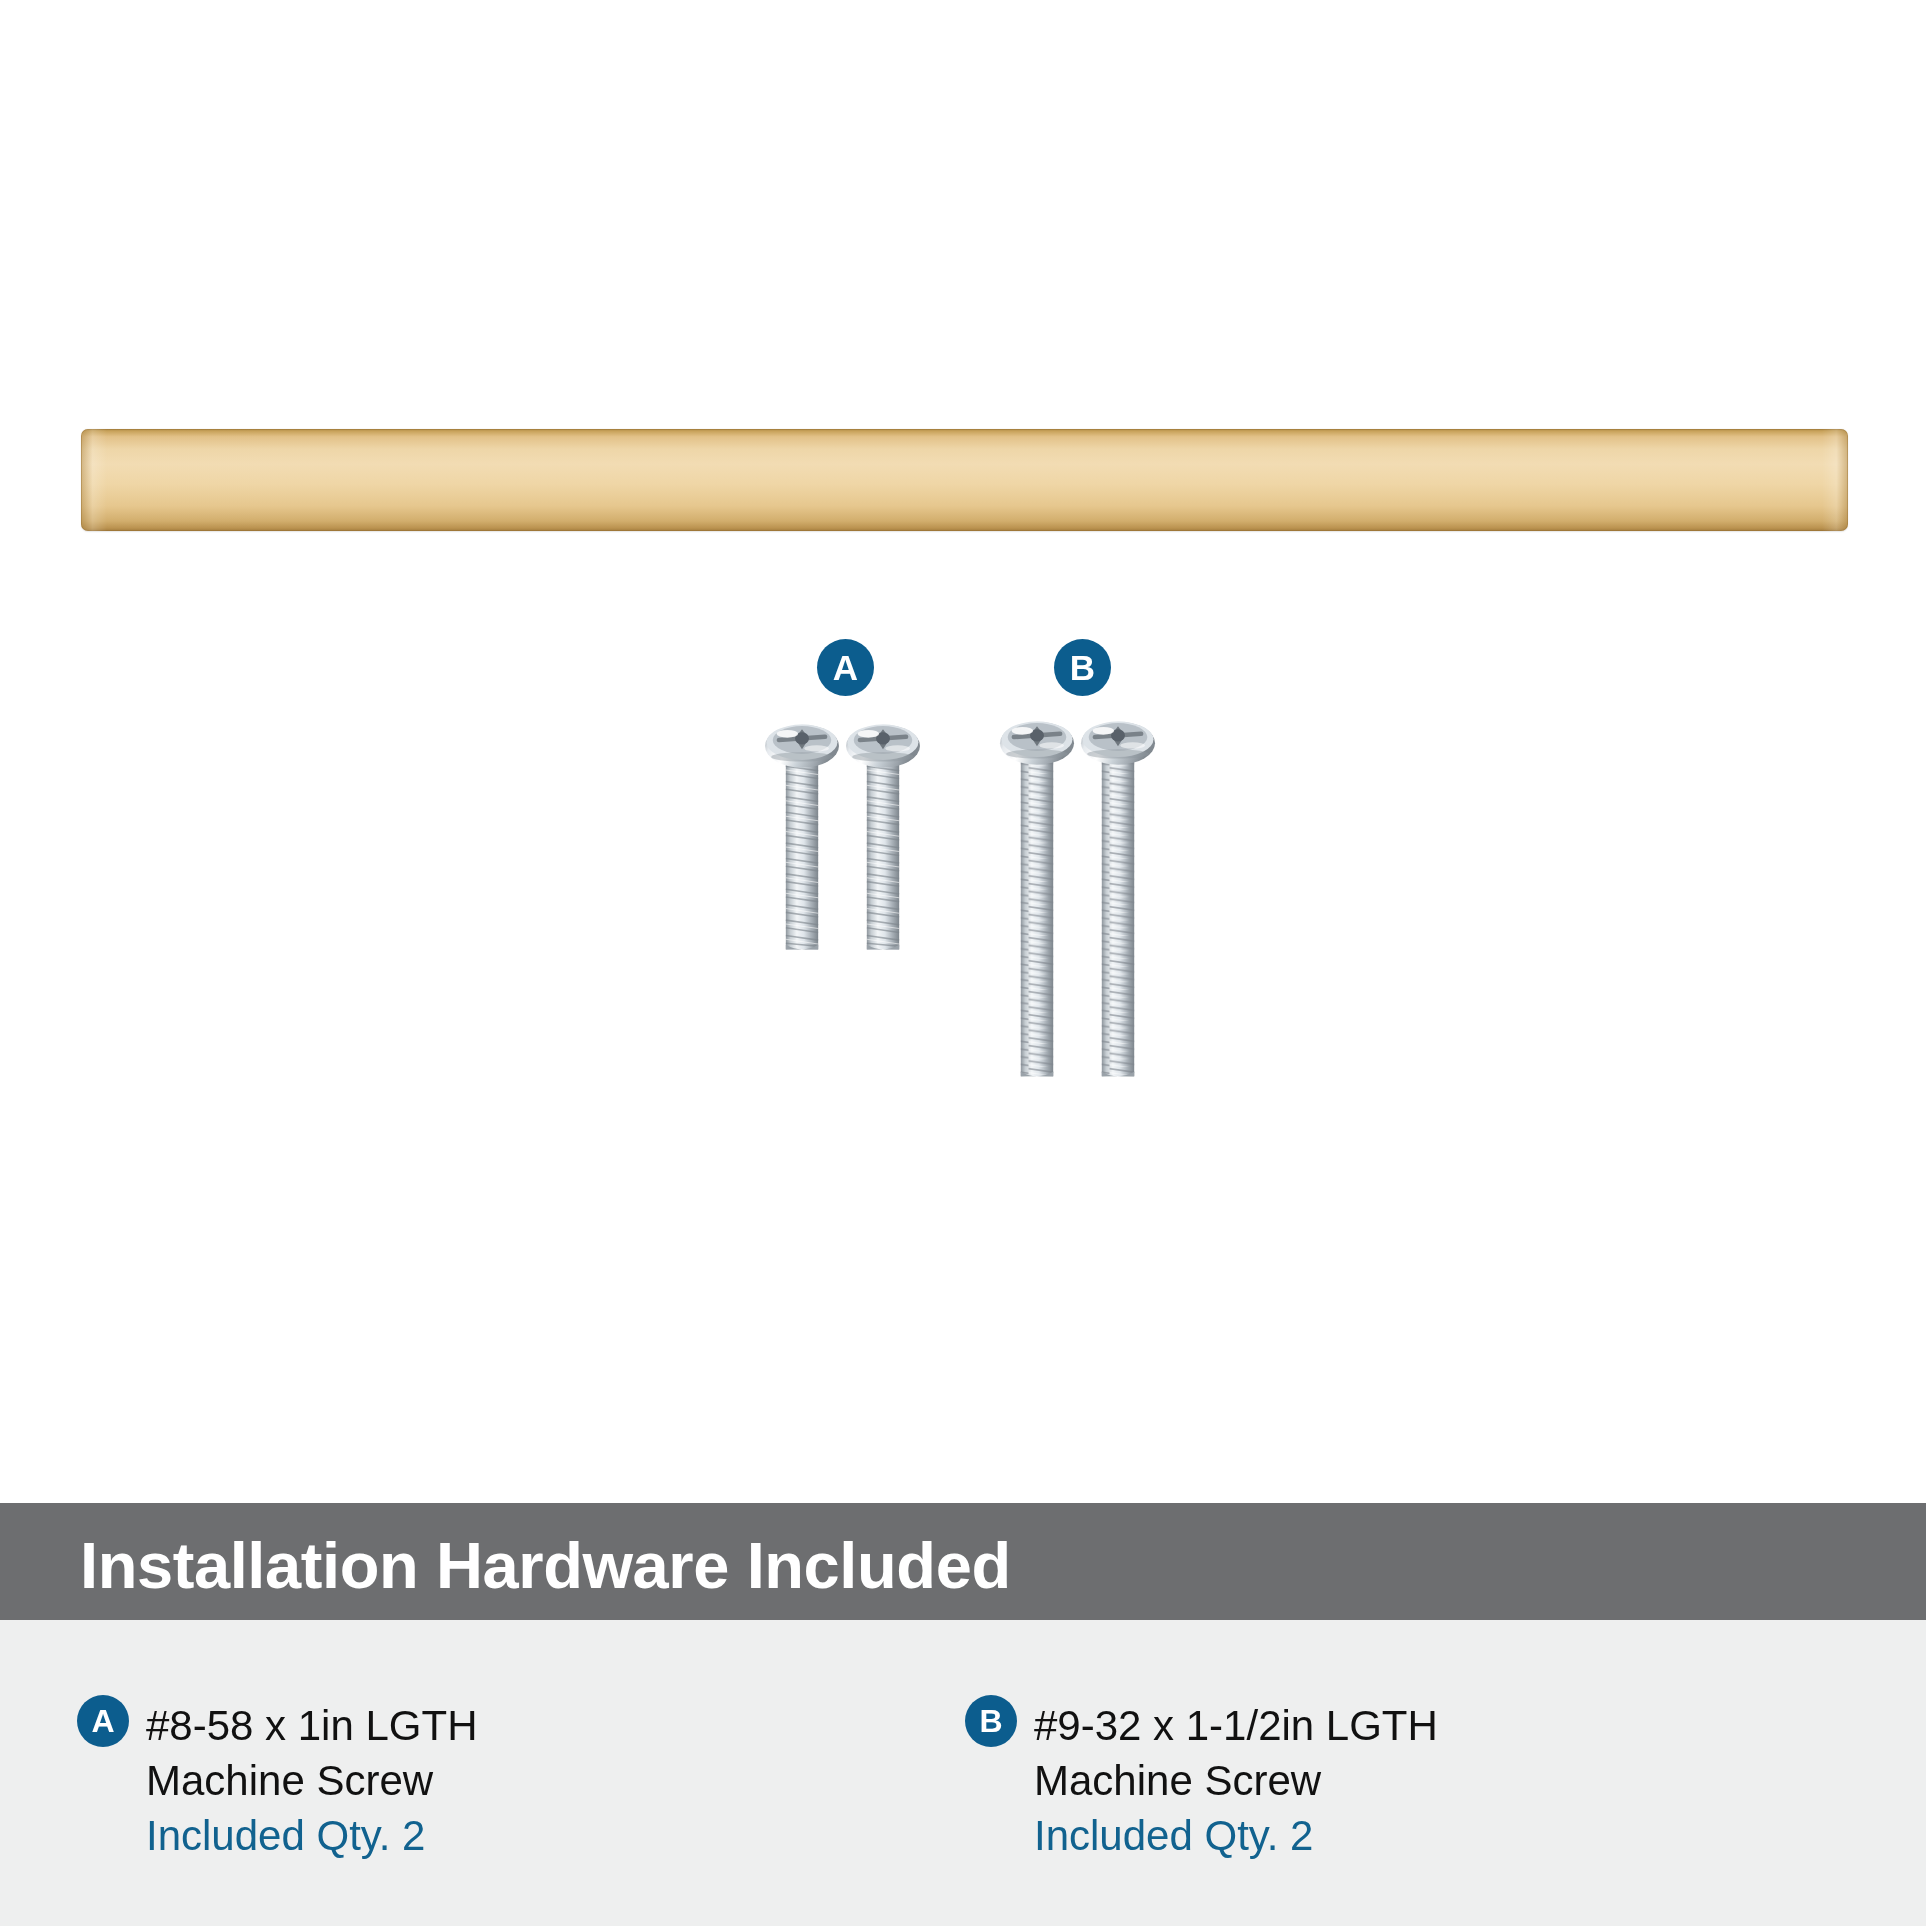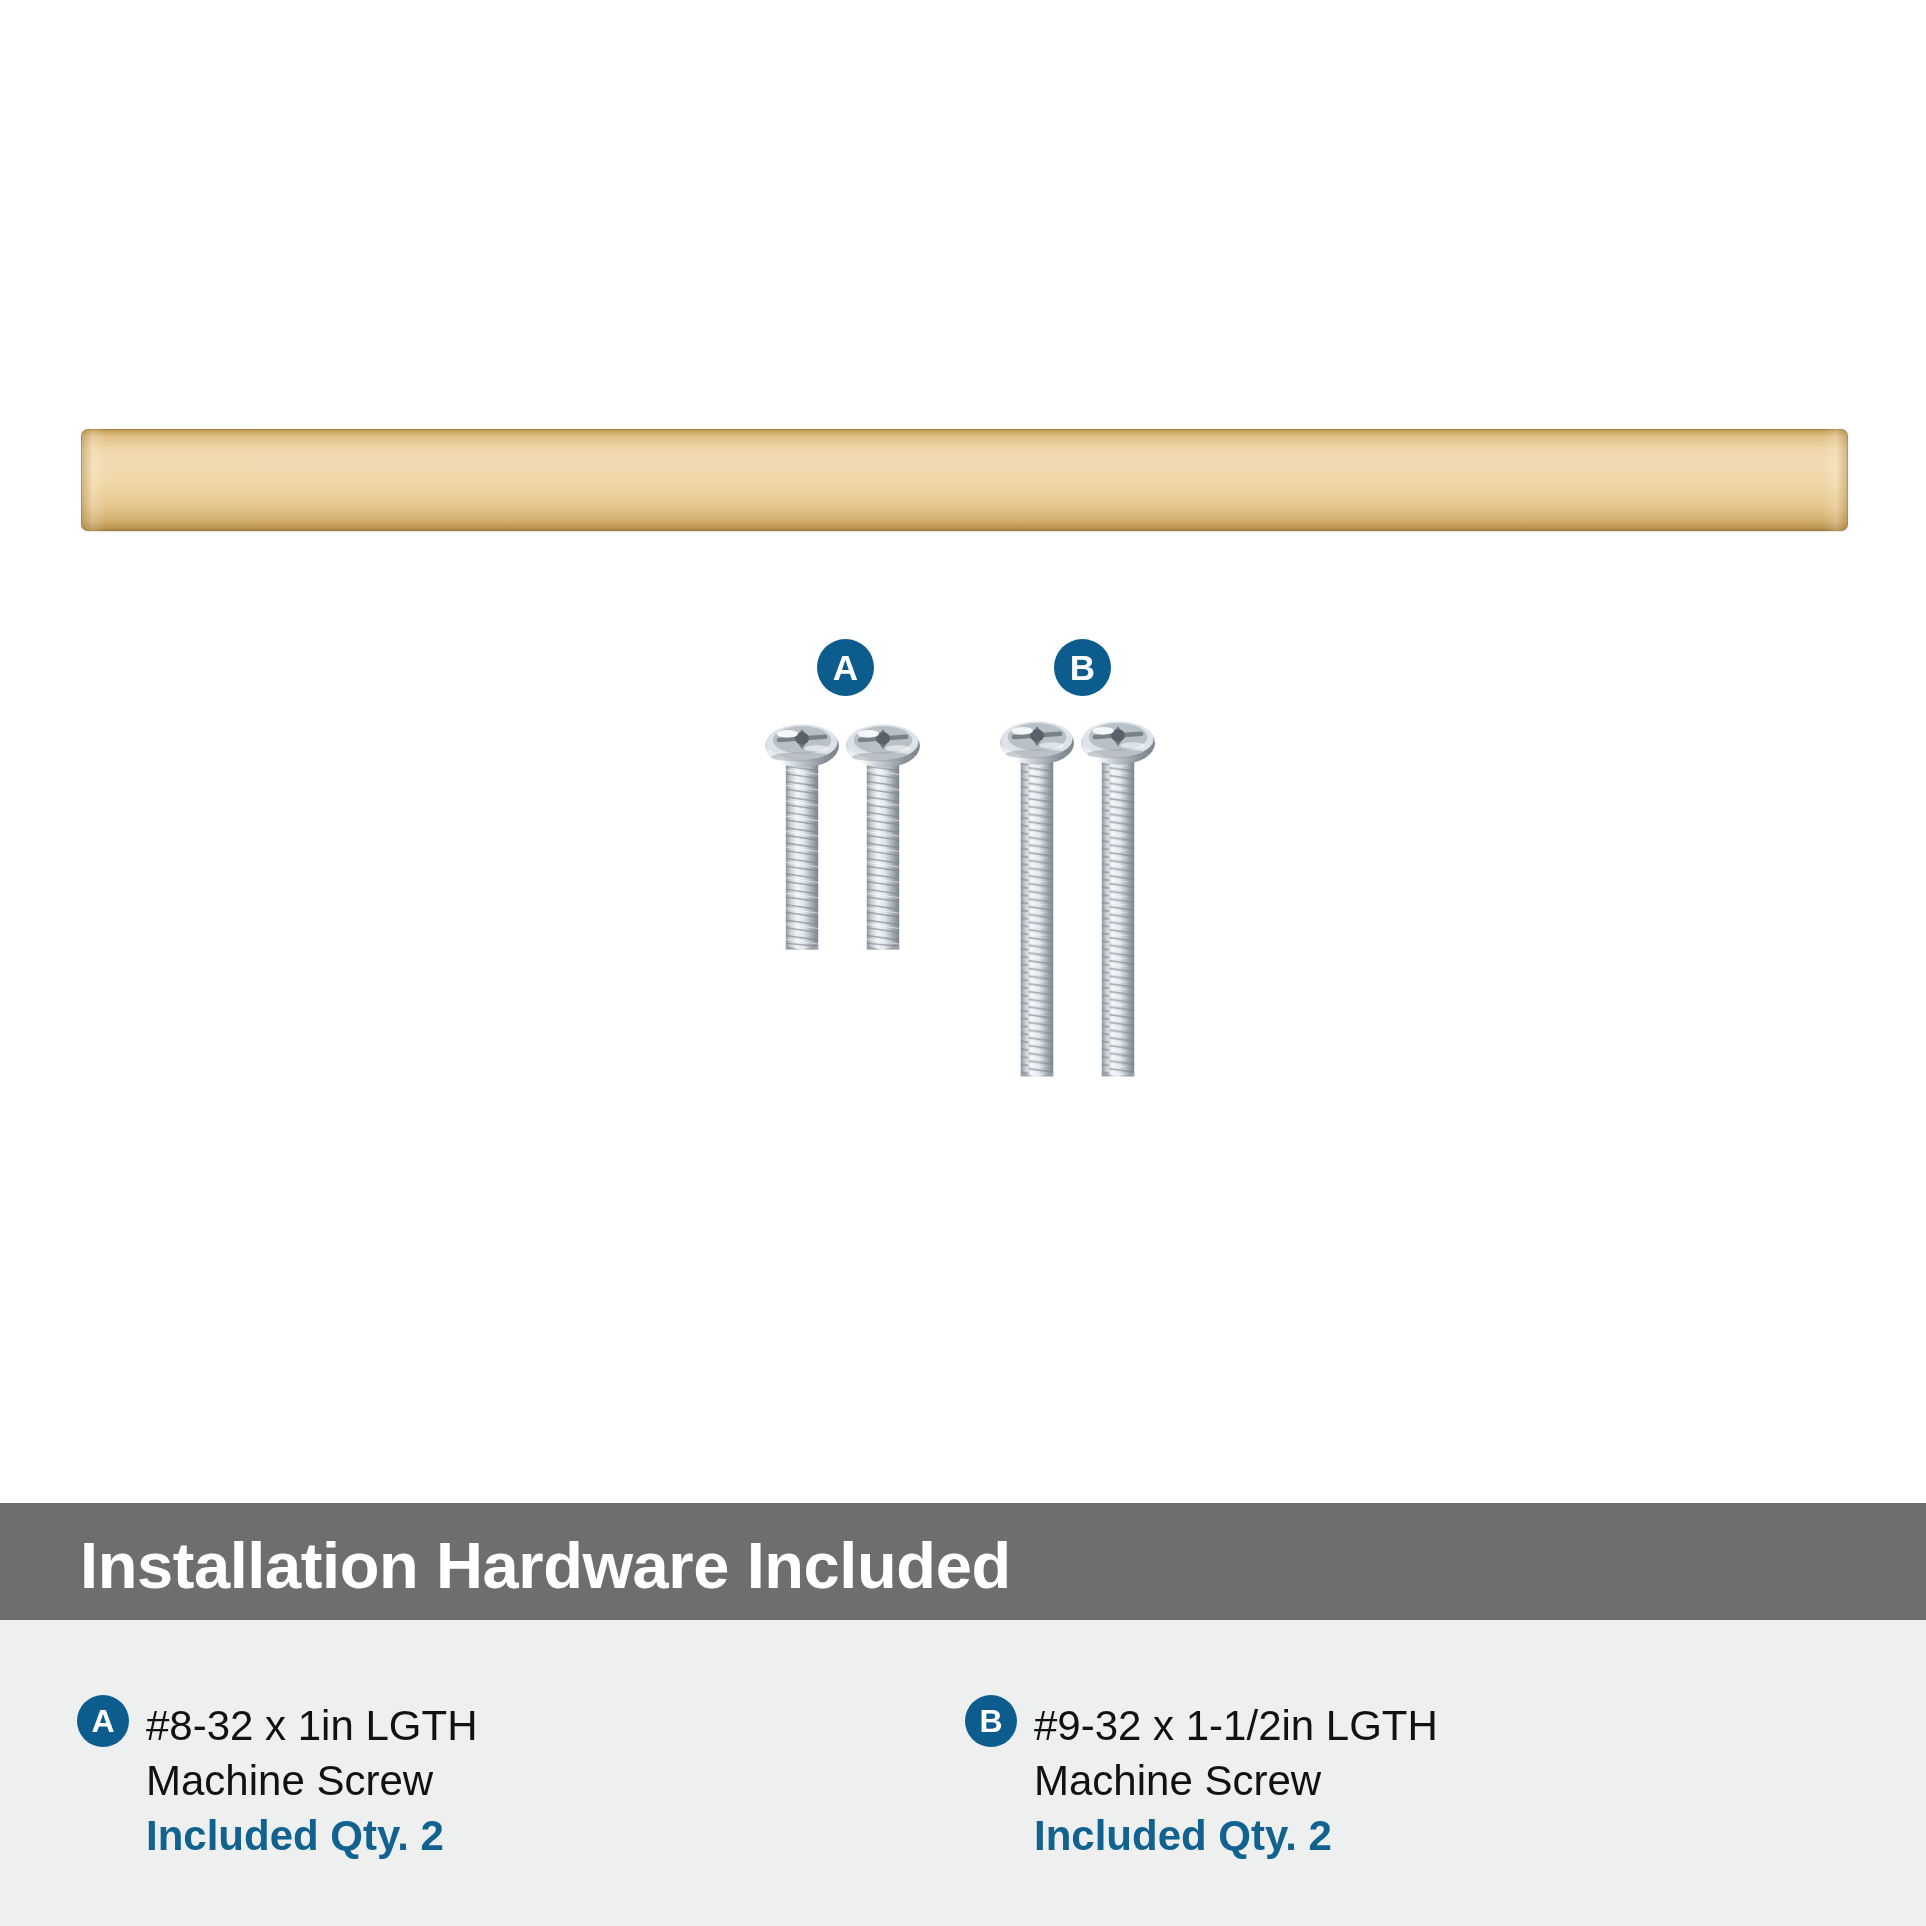--- a/index.html
+++ b/index.html
@@ -104,21 +104,21 @@
   .legend-line{
     font-size:42px;
     line-height:55px;
     color:#111111;
     white-space:nowrap;
   }
   .legend-qty{
     font-size:42px;
     line-height:55px;
     color:#11628f;
-    font-weight:bold;
+    font-weight:normal;
     white-space:nowrap;
   }
 </style>
 </head>
 <body>
 
 <div class="stage">
 
   <div class="handle-bar"></div>
 
@@ -360,21 +360,21 @@
 
   <div class="banner">
     <div class="banner-title">Installation Hardware Included</div>
   </div>
 
   <div class="footer"></div>
 
   <div class="legend-item" id="legend-a">
     <div class="legend-badge">A</div>
     <div class="legend-text">
-      <div class="legend-line">#8-32 x 1in LGTH</div>
+      <div class="legend-line">#8-58 x 1in LGTH</div>
       <div class="legend-line">Machine Screw</div>
       <div class="legend-qty">Included Qty. 2</div>
     </div>
   </div>
 
   <div class="legend-item" id="legend-b">
     <div class="legend-badge">B</div>
     <div class="legend-text">
       <div class="legend-line">#9-32 x 1-1/2in LGTH</div>
       <div class="legend-line">Machine Screw</div>

